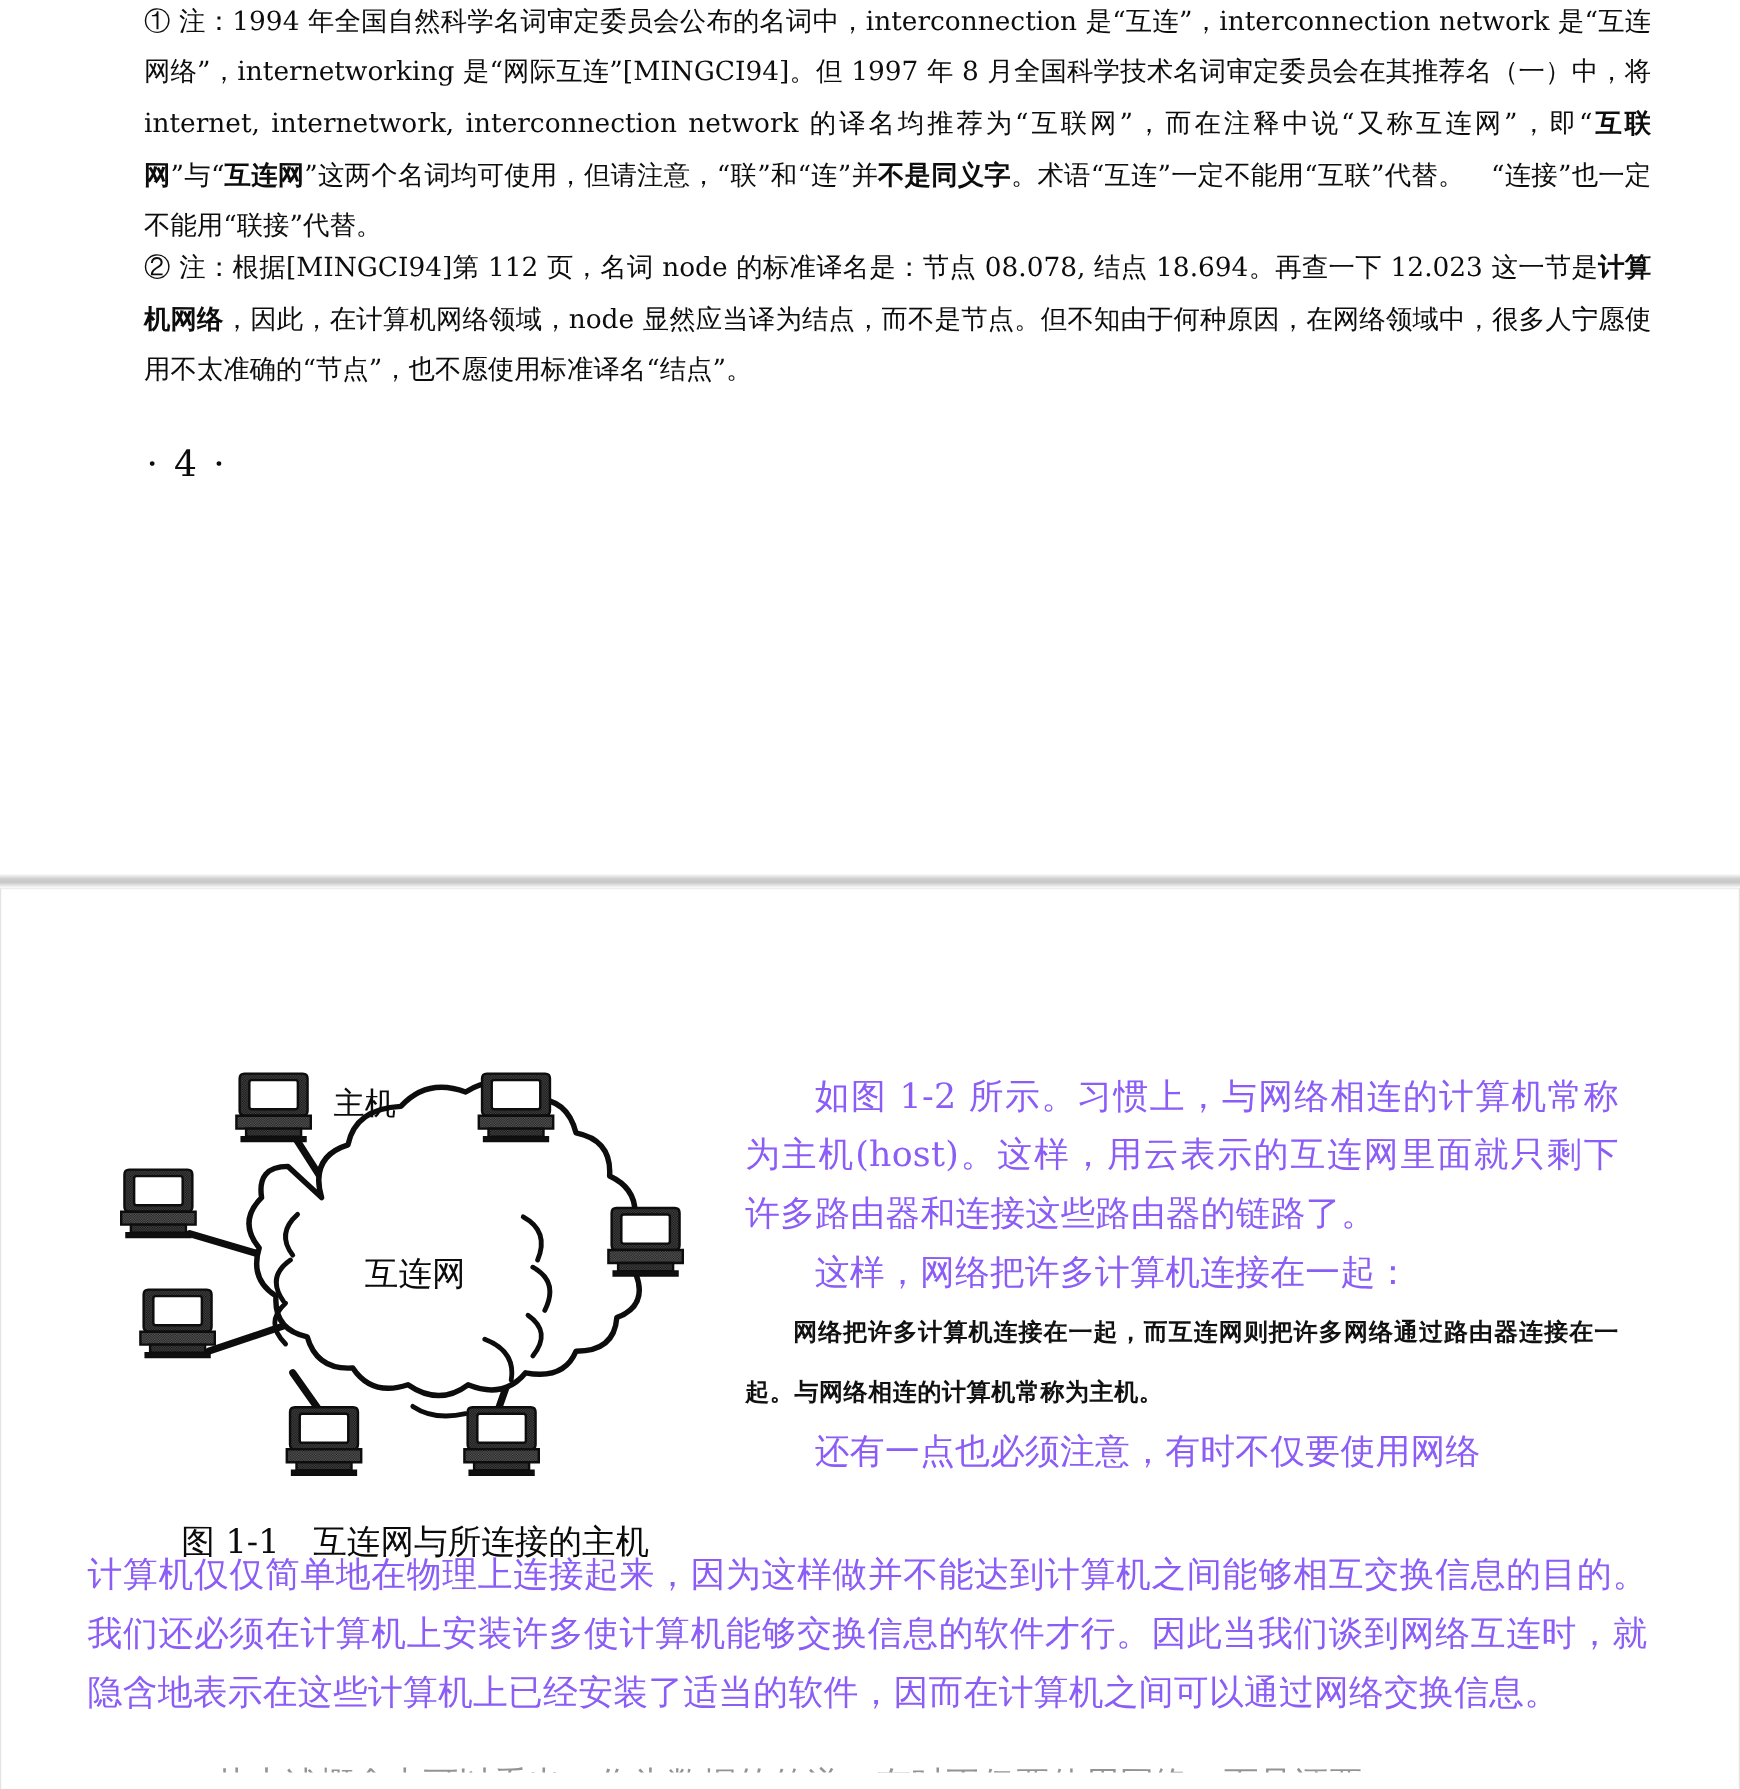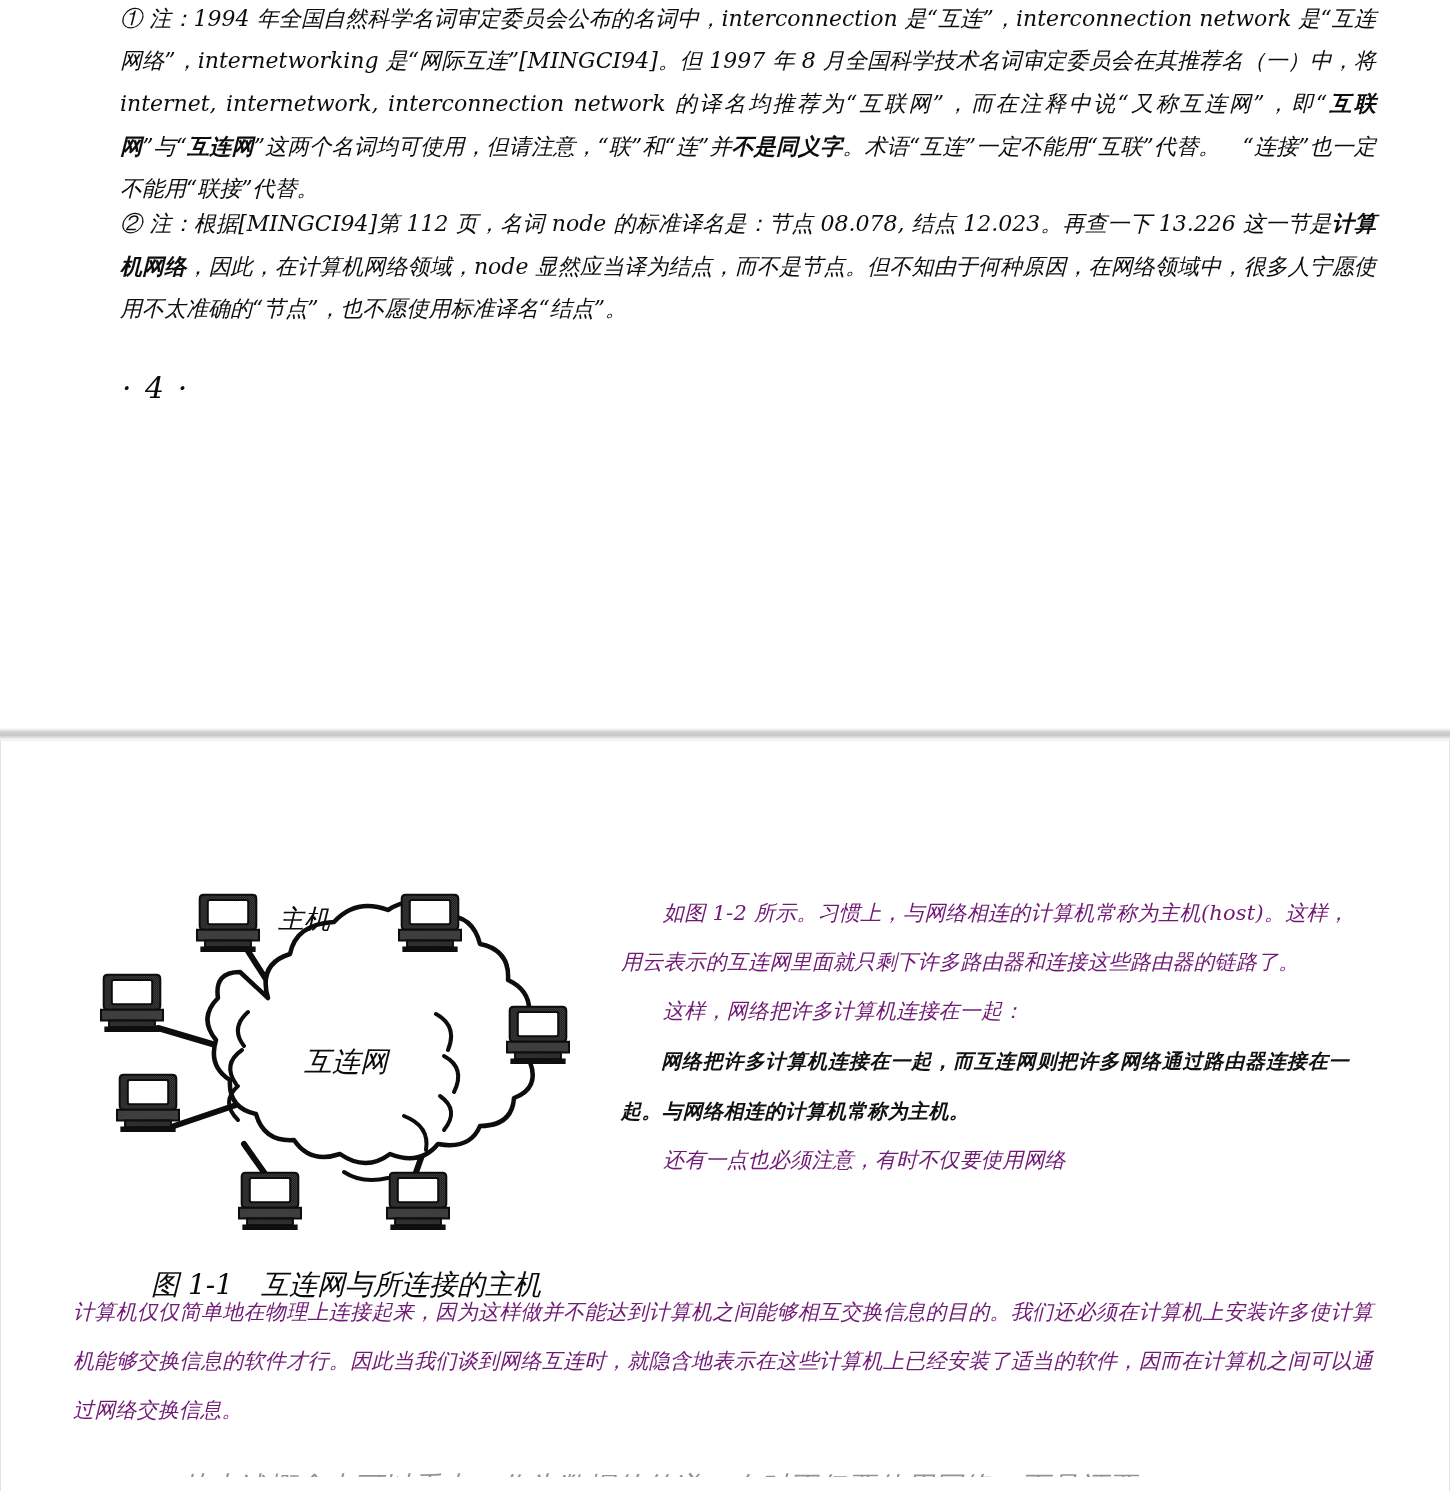--- a/index.html
+++ b/index.html
@@ -12,21 +12,20 @@
     height: 1491px;
     overflow: hidden;
     font-family: "DejaVu Serif", "Liberation Serif", serif;
     color: #111111;
   }
 
   .viewer {
     position: relative;
     width: 1388px;
     height: 1491px;
-    font-style: italic;
   }
 
   
   .page {
     position: absolute;
     left: 0;
     width: 1450px;
     background: #ffffff;
     box-sizing: border-box;
     overflow: hidden;
@@ -56,26 +55,26 @@
     left: 0;
     top: 690px;
     width: 1450px;
     height: 40px;
     background: #ffffff;
   }
 
   
   .body-text {
     font-family: "DejaVu Serif", "Liberation Serif", serif;
-    font-size: 21px;
+    font-size: 29px;
     line-height: 49px;
     letter-spacing: 0.2px;
     text-align: justify;
     text-justify: inter-character;
-    color: #701a75;
+    color: #8b5cf6;
   }
   .indent {
     text-indent: 2em;
   }
 
   .footnote {
     position: absolute;
     left: 120px;
     width: 1256px;
     font-family: "DejaVu Serif", "Liberation Serif", serif;
@@ -176,21 +175,21 @@
 
 <div class="viewer">
 
   <div class="page page-one">
 
     <div class="footnote fn1">
       <span class="indent"><span>① </span><span>注：1994 年全国自然科学名词审定委员会公布的名词中，interconnection 是“互连”，interconnection network 是“互连网络”，internetworking 是“网际互连”[MINGCI94]。但 1997 年 8 月全国科学技术名词审定委员会在其推荐名（一）中，将 internet, internetwork, interconnection network 的译名均推荐为“互联网”，而在注释中说“又称互连网”，即“</span><b>互联网</b><span>”与“</span><b>互连网</b><span>”这两个名词均可使用，但请注意，“联”和“连”并</span><b>不是同义字</b><span>。术语“互连”一定不能用“互联”代替。　“连接”也一定不能用“联接”代替。</span></span>
     </div>
 
     <div class="footnote fn2">
-      <span class="indent"><span>② </span><span>注：根据[MINGCI94]第 112 页，名词 node 的标准译名是：节点 08.078, 结点 12.023。再查一下 13.226 这一节是</span><b>计算机网络</b><span>，因此，在计算机网络领域，node 显然应当译为结点，而不是节点。但不知由于何种原因，在网络领域中，很多人宁愿使用不太准确的“节点”，也不愿使用标准译名“结点”。</span></span>
+      <span class="indent"><span>② </span><span>注：根据[MINGCI94]第 112 页，名词 node 的标准译名是：节点 08.078, 结点 18.694。再查一下 12.023 这一节是</span><b>计算机网络</b><span>，因此，在计算机网络领域，node 显然应当译为结点，而不是节点。但不知由于何种原因，在网络领域中，很多人宁愿使用不太准确的“节点”，也不愿使用标准译名“结点”。</span></span>
     </div>
 
     <div class="page-number">· 4 ·</div>
   </div>
 
   <div class="page-gap-top-fill"></div>
   <div class="page-gap"></div>
 
   <div class="page page-two">
     <div class="p2-inner">

